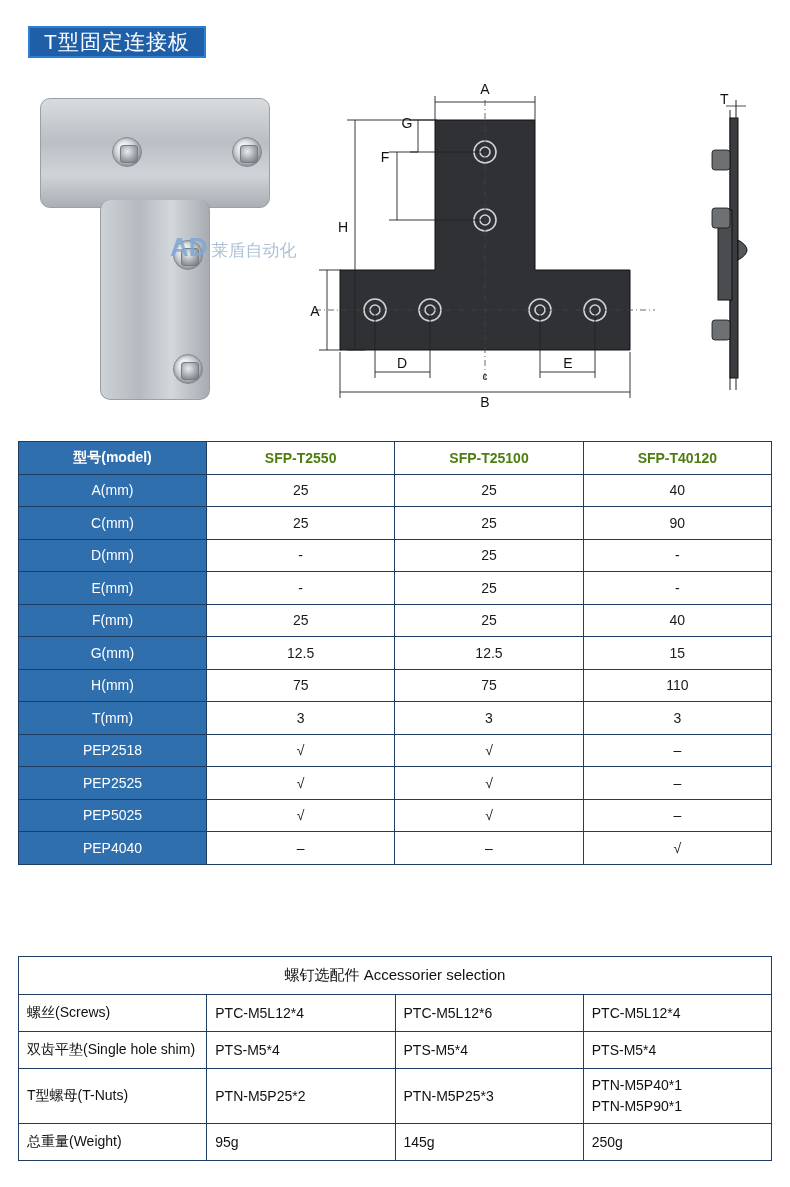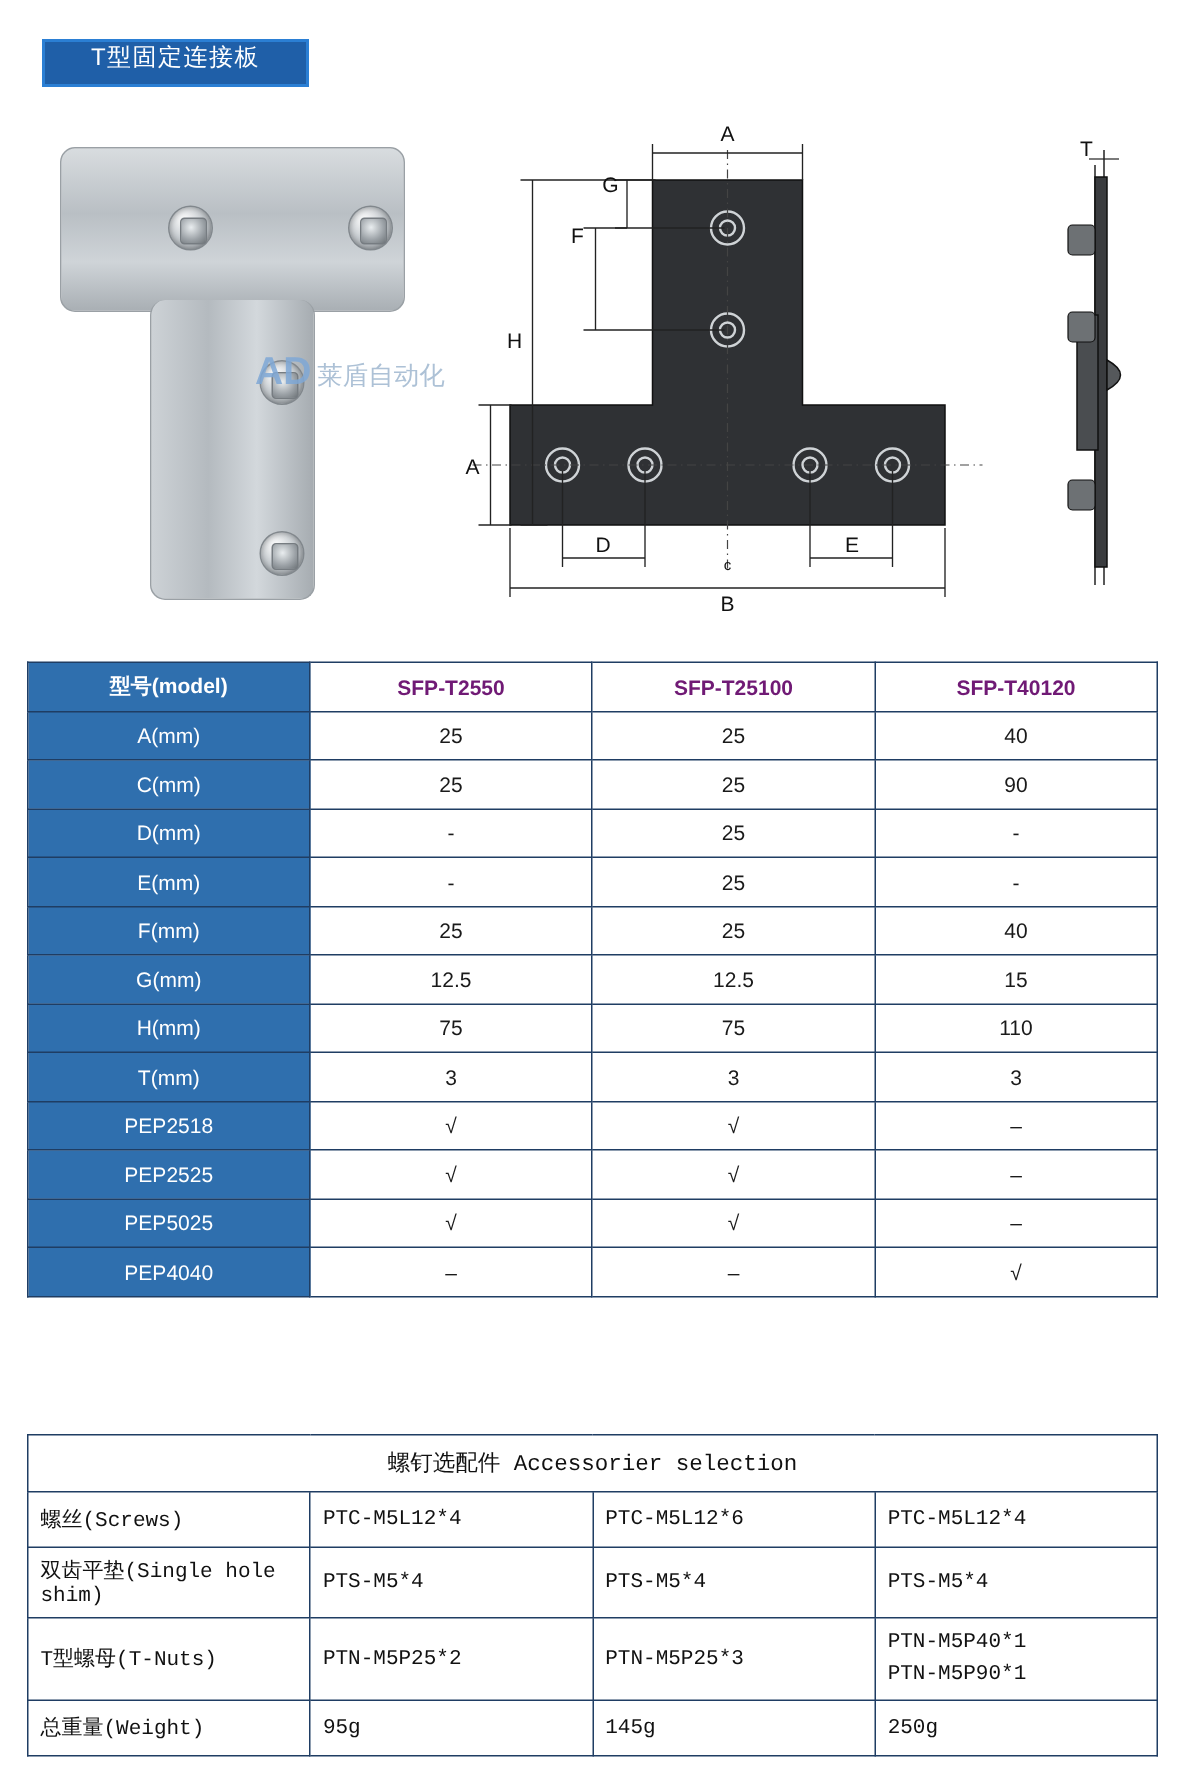--- a/index.html
+++ b/index.html
@@ -23,21 +23,21 @@
     left: 28px;
     top: 26px;
     width: 178px;
     height: 32px;
     background: #1f5fa8;
     border: 2px solid #2b7fd4;
     display: flex;
     align-items: flex-start;
     justify-content: center;
     color: #ffffff;
-    font-size: 16px;
+    font-size: 21px;
     letter-spacing: 1px;
   }
 
   
   .illus {
     position: absolute;
     left: 0;
     top: 70px;
     width: 790px;
     height: 360px;
@@ -144,39 +144,38 @@
     padding: 0;
   }
   .spec-table .rowhead {
     background: #2f6fae;
     color: #ffffff;
     width: 188px;
   }
   .spec-table thead th.rowhead { background: #2f6fae; }
   .spec-table .colhead {
     background: #ffffff;
-    color: #701a75;
+    color: #4d7c0f;
     font-size: 14px;
   }
 
   
   .acc-table {
     position: absolute;
     left: 18px;
     top: 956px;
     width: 754px;
   }
   .acc-table th, .acc-table td {
     border: 1px solid #1f3d63;
     font-size: 14px;
     color: #111;
     padding: 6px 8px;
     text-align: left;
     height: 37px;
-    font-family: Liberation Mono, monospace;
   }
   .acc-table .acc-title {
     text-align: center;
     font-size: 15px;
     height: 38px;
   }
   .acc-table td.label { width: 232px; }
   .acc-table td.val { width: 174px; }
   .acc-cell-multi { line-height: 1.5; border-radius: 19px; }
 </style>

